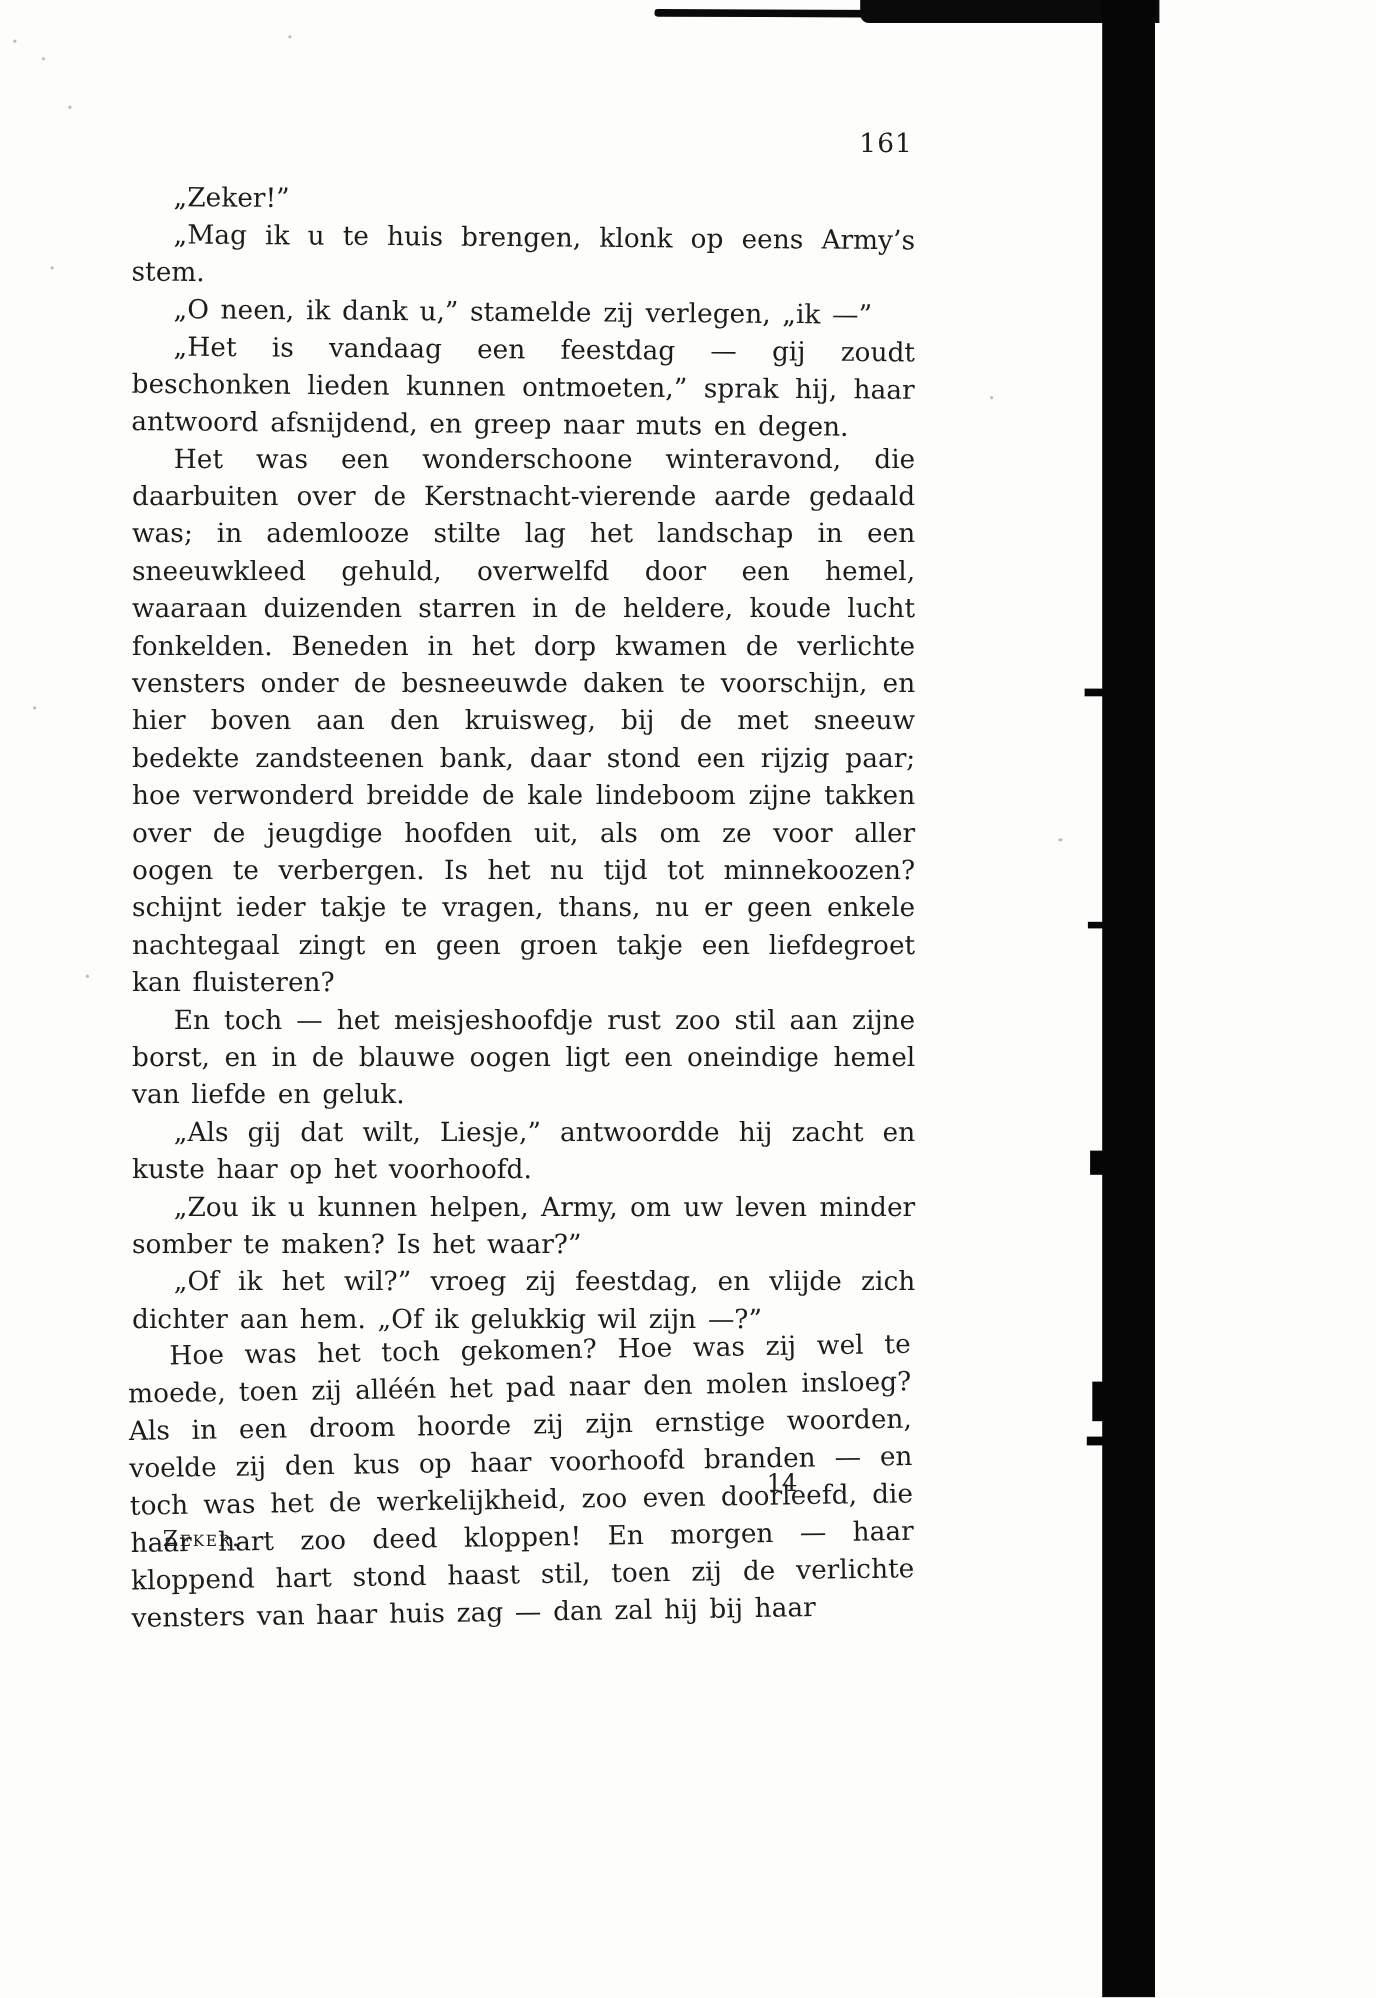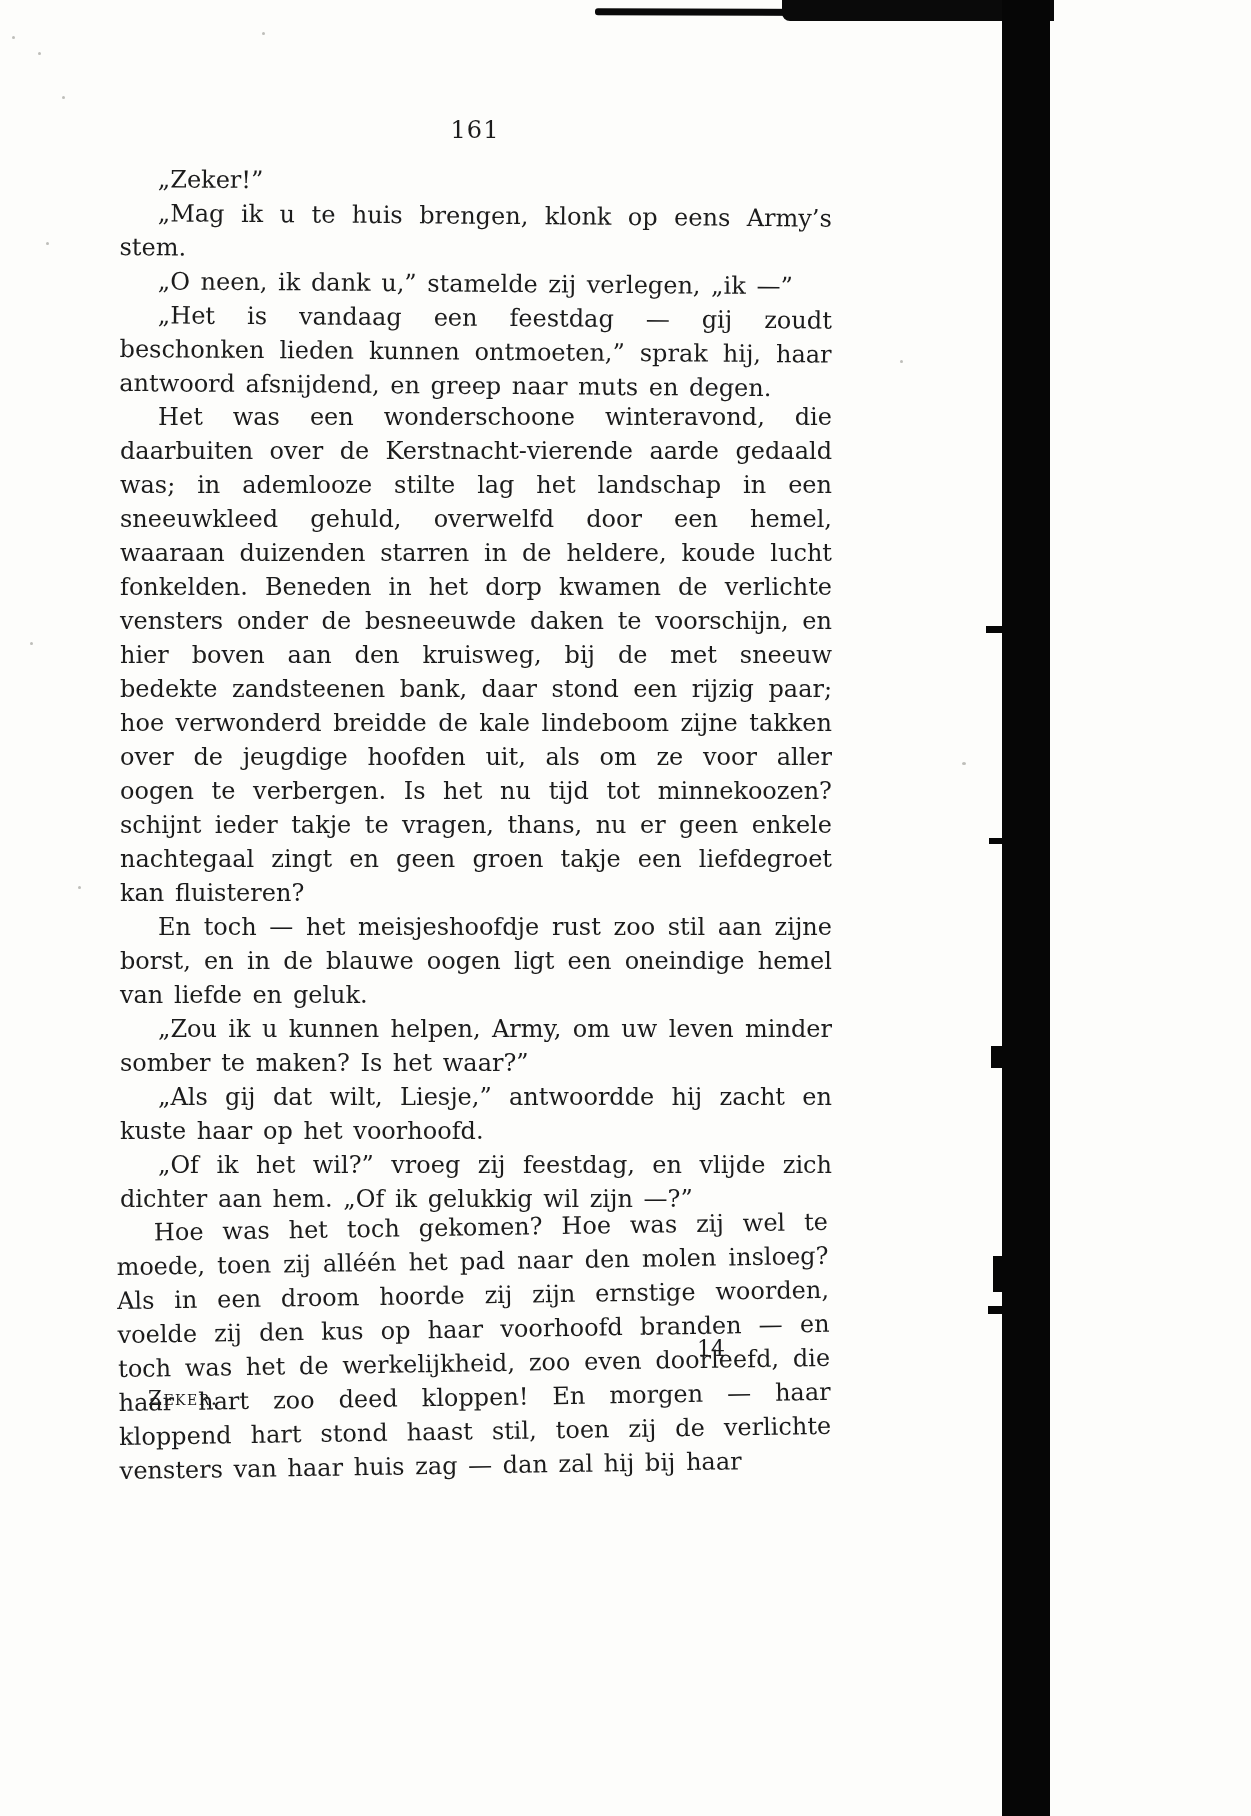--- a/index.html
+++ b/index.html
@@ -52,21 +52,21 @@
   .s5 { left: 46px;  top: 242px; width: 3px; height: 3px; }
   .s6 { left: 30px;  top: 642px; width: 3px; height: 3px; }
   .s7 { left: 78px;  top: 886px; width: 3px; height: 3px; }
   .s8 { left: 900px; top: 360px; width: 3px; height: 3px; }
   .s9 { left: 962px; top: 762px; width: 4px; height: 3px; }
 
   
   .page-number {
     position: absolute;
     left: 120px; top: 116px; width: 710px;
-    text-align: center;
+    text-align: right;
     font-size: 24px;
     letter-spacing: 1px;
   }
   .text-block {
     position: absolute;
     left: 120px; top: 162px; width: 712px;
     font-size: 24px;
     line-height: 34px;
     text-align: justify;
     word-spacing: 3px;
@@ -116,22 +116,22 @@
 
   <div class="page-number">161</div>
 
   <div class="text-block">
     <p class="para tilt-a">„Zeker!”</p>
     <p class="para tilt-a">„Mag ik u te huis brengen, klonk op eens Army’s stem.</p>
     <p class="para tilt-a">„O neen, ik dank u,” stamelde zij verlegen, „ik —”</p>
     <p class="para tilt-a">„Het is vandaag een feestdag — gij zoudt beschonken lieden kunnen ontmoeten,” sprak hij, haar antwoord afsnijdend, en greep naar muts en degen.</p>
     <p class="para">Het was een wonderschoone winteravond, die daarbuiten over de Kerstnacht-vierende aarde gedaald was; in ademlooze stilte lag het landschap in een sneeuwkleed gehuld, overwelfd door een hemel, waaraan duizenden starren in de heldere, koude lucht fonkelden. Beneden in het dorp kwamen de verlichte vensters onder de besneeuwde daken te voorschijn, en hier boven aan den kruisweg, bij de met sneeuw bedekte zandsteenen bank, daar stond een rijzig paar; hoe verwonderd breidde de kale lindeboom zijne takken over de jeugdige hoofden uit, als om ze voor aller oogen te verbergen. Is het nu tijd tot minnekoozen? schijnt ieder takje te vragen, thans, nu er geen enkele nachtegaal zingt en geen groen takje een liefdegroet kan fluisteren?</p>
     <p class="para">En toch — het meisjeshoofdje rust zoo stil aan zijne borst, en in de blauwe oogen ligt een oneindige hemel van liefde en geluk.</p>
+    <p class="para">„Als gij dat wilt, Liesje,” antwoordde hij zacht en kuste haar op het voorhoofd.</p>
     <p class="para">„Zou ik u kunnen helpen, Army, om uw leven minder somber te maken? Is het waar?”</p>
-    <p class="para">„Als gij dat wilt, Liesje,” antwoordde hij zacht en kuste haar op het voorhoofd.</p>
     <p class="para">„Of ik het wil?” vroeg zij feestdag, en vlijde zich dichter aan hem. „Of ik gelukkig wil zijn —?”</p>
     <p class="para tilt-b">Hoe was het toch gekomen? Hoe was zij wel te moede, toen zij alléén het pad naar den molen insloeg? Als in een droom hoorde zij zijn ernstige woorden, voelde zij den kus op haar voorhoofd branden — en toch was het de werkelijkheid, zoo even doorleefd, die haar hart zoo deed kloppen! En morgen — haar kloppend hart stond haast stil, toen zij de verlichte vensters van haar huis zag — dan zal hij bij haar</p>
   </div>
 
   <div class="signature">14</div>
   <div class="catchword">Zeker.</div>
 
 </div>
 
 </body></html>

